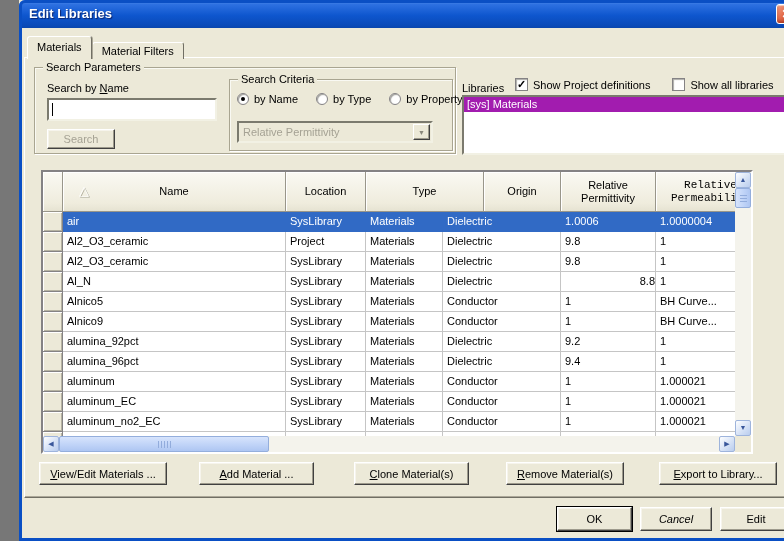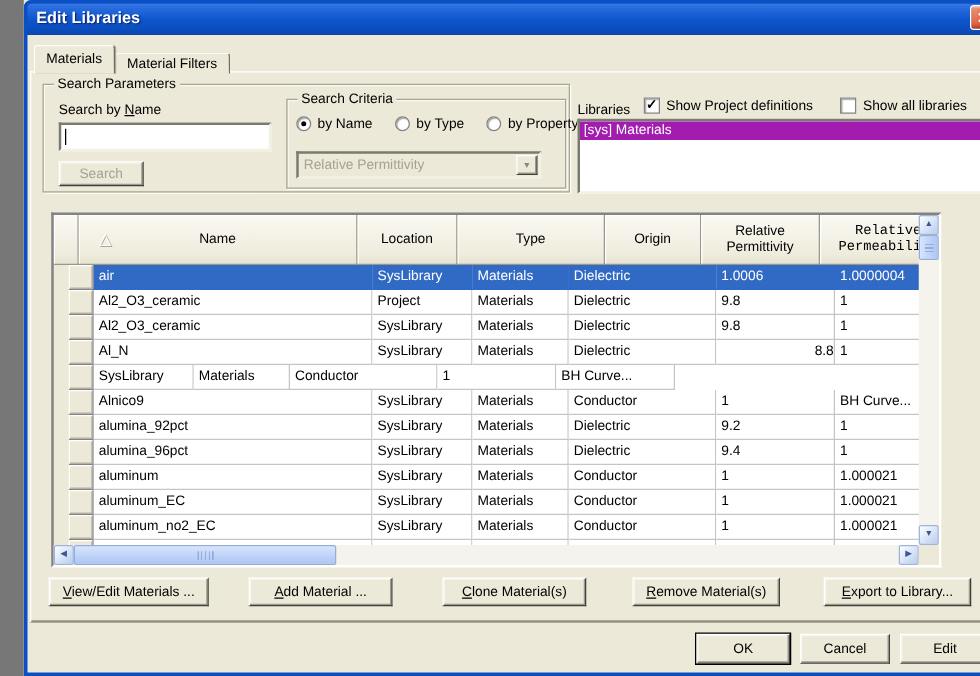--- a/index.html
+++ b/index.html
@@ -96,21 +96,21 @@
   }
   .thead{position:absolute;left:0;top:0;width:692px;height:40px;overflow:hidden;display:flex;}
   .hcell{
     flex:none;height:40px;position:relative;
     background:linear-gradient(to bottom,#FAF9F3 0%,#EFECDD 80%,#E6E3D2 100%);
     border-right:1px solid #99968A;border-bottom:1px solid #99968A;
     box-shadow:inset 1px 1px 0 #FFFFFF;
     display:flex;align-items:center;justify-content:center;text-align:center;line-height:13px;padding:0 2px;
   }
   .sort-tri{position:absolute;left:16px;top:12px;font-size:13px;color:#FFFFFF;text-shadow:1px 1px 0 #A8A594;}
-  .tbody{position:absolute;left:12px;top:40px;width:692px;height:224px;overflow:hidden;background:#fff;}
+  .tbody{position:absolute;left:0;top:40px;width:692px;height:224px;overflow:hidden;background:#fff;}
   .trow{display:flex;height:20px;}
   .tcell{
     flex:none;height:20px;line-height:18px;padding-left:4px;background:#fff;
     border-right:1px solid #C5C5C5;border-bottom:1px solid #C5C5C5;
     overflow:hidden;white-space:nowrap;
   }
   .tsel{
     flex:none;width:20px;height:20px;background:#ECE9D8;
     border-right:1px solid #848284;border-bottom:1px solid #848284;
     box-shadow:inset 1px 1px 0 #FFFFFF, inset -1px -1px 0 #B5B2A1;cursor:pointer;
@@ -264,20 +264,21 @@
           <div class="tsel"></div>
           <div class="tcell" style="width: 223px;">Al_N</div>
           <div class="tcell" style="width: 80px;">SysLibrary</div>
           <div class="tcell" style="width: 77px;">Materials</div>
           <div class="tcell" style="width: 118px;">Dielectric</div>
           <div class="tcell" style="width: 95px; text-align: right;">8.8</div>
           <div class="tcell" style="width: 95px;">1</div>
         </div>
         <div class="trow">
           <div class="tsel"></div>
+          <div class="tcell" style="width: 223px;">Alnico5</div>
           <div class="tcell" style="width: 80px;">SysLibrary</div>
           <div class="tcell" style="width: 77px;">Materials</div>
           <div class="tcell" style="width: 118px;">Conductor</div>
           <div class="tcell" style="width: 95px;">1</div>
           <div class="tcell" style="width: 95px;">BH Curve...</div>
         </div>
         <div class="trow">
           <div class="tsel"></div>
           <div class="tcell" style="width: 223px;">Alnico9</div>
           <div class="tcell" style="width: 80px;">SysLibrary</div>
@@ -357,16 +358,16 @@
   <div id="action-buttons">
       <button class="btn" style="left: 20px; top: 462px; width: 128px; height: 23px;"><u>V</u>iew/Edit Materials ...</button>
       <button class="btn" style="left: 180px; top: 462px; width: 115px; height: 23px;"><u>A</u>dd Material ...</button>
       <button class="btn" style="left: 335px; top: 462px; width: 115px; height: 23px;"><u>C</u>lone Material(s)</button>
       <button class="btn" style="left: 487px; top: 462px; width: 118px; height: 23px;"><u>R</u>emove Material(s)</button>
       <button class="btn" style="left: 640px; top: 462px; width: 118px; height: 23px;"><u>E</u>xport to Library...</button>
     </div>
 
   <div id="dialog-buttons">
       <button class="btn default" style="left: 538px; top: 507px; width: 75px; height: 24px;">OK</button>
-      <button class="btn" style="left: 621px; top: 507px; width: 72px; height: 24px;">Cancel</button>
+      <button class="btn" style="left: 621px; top: 507px; width: 72px; height: 24px; font-style: italic;">Cancel</button>
       <button class="btn" style="left: 701px; top: 507px; width: 72px; height: 24px;">Edit</button>
     </div>
 </div>
 
 </body></html>

